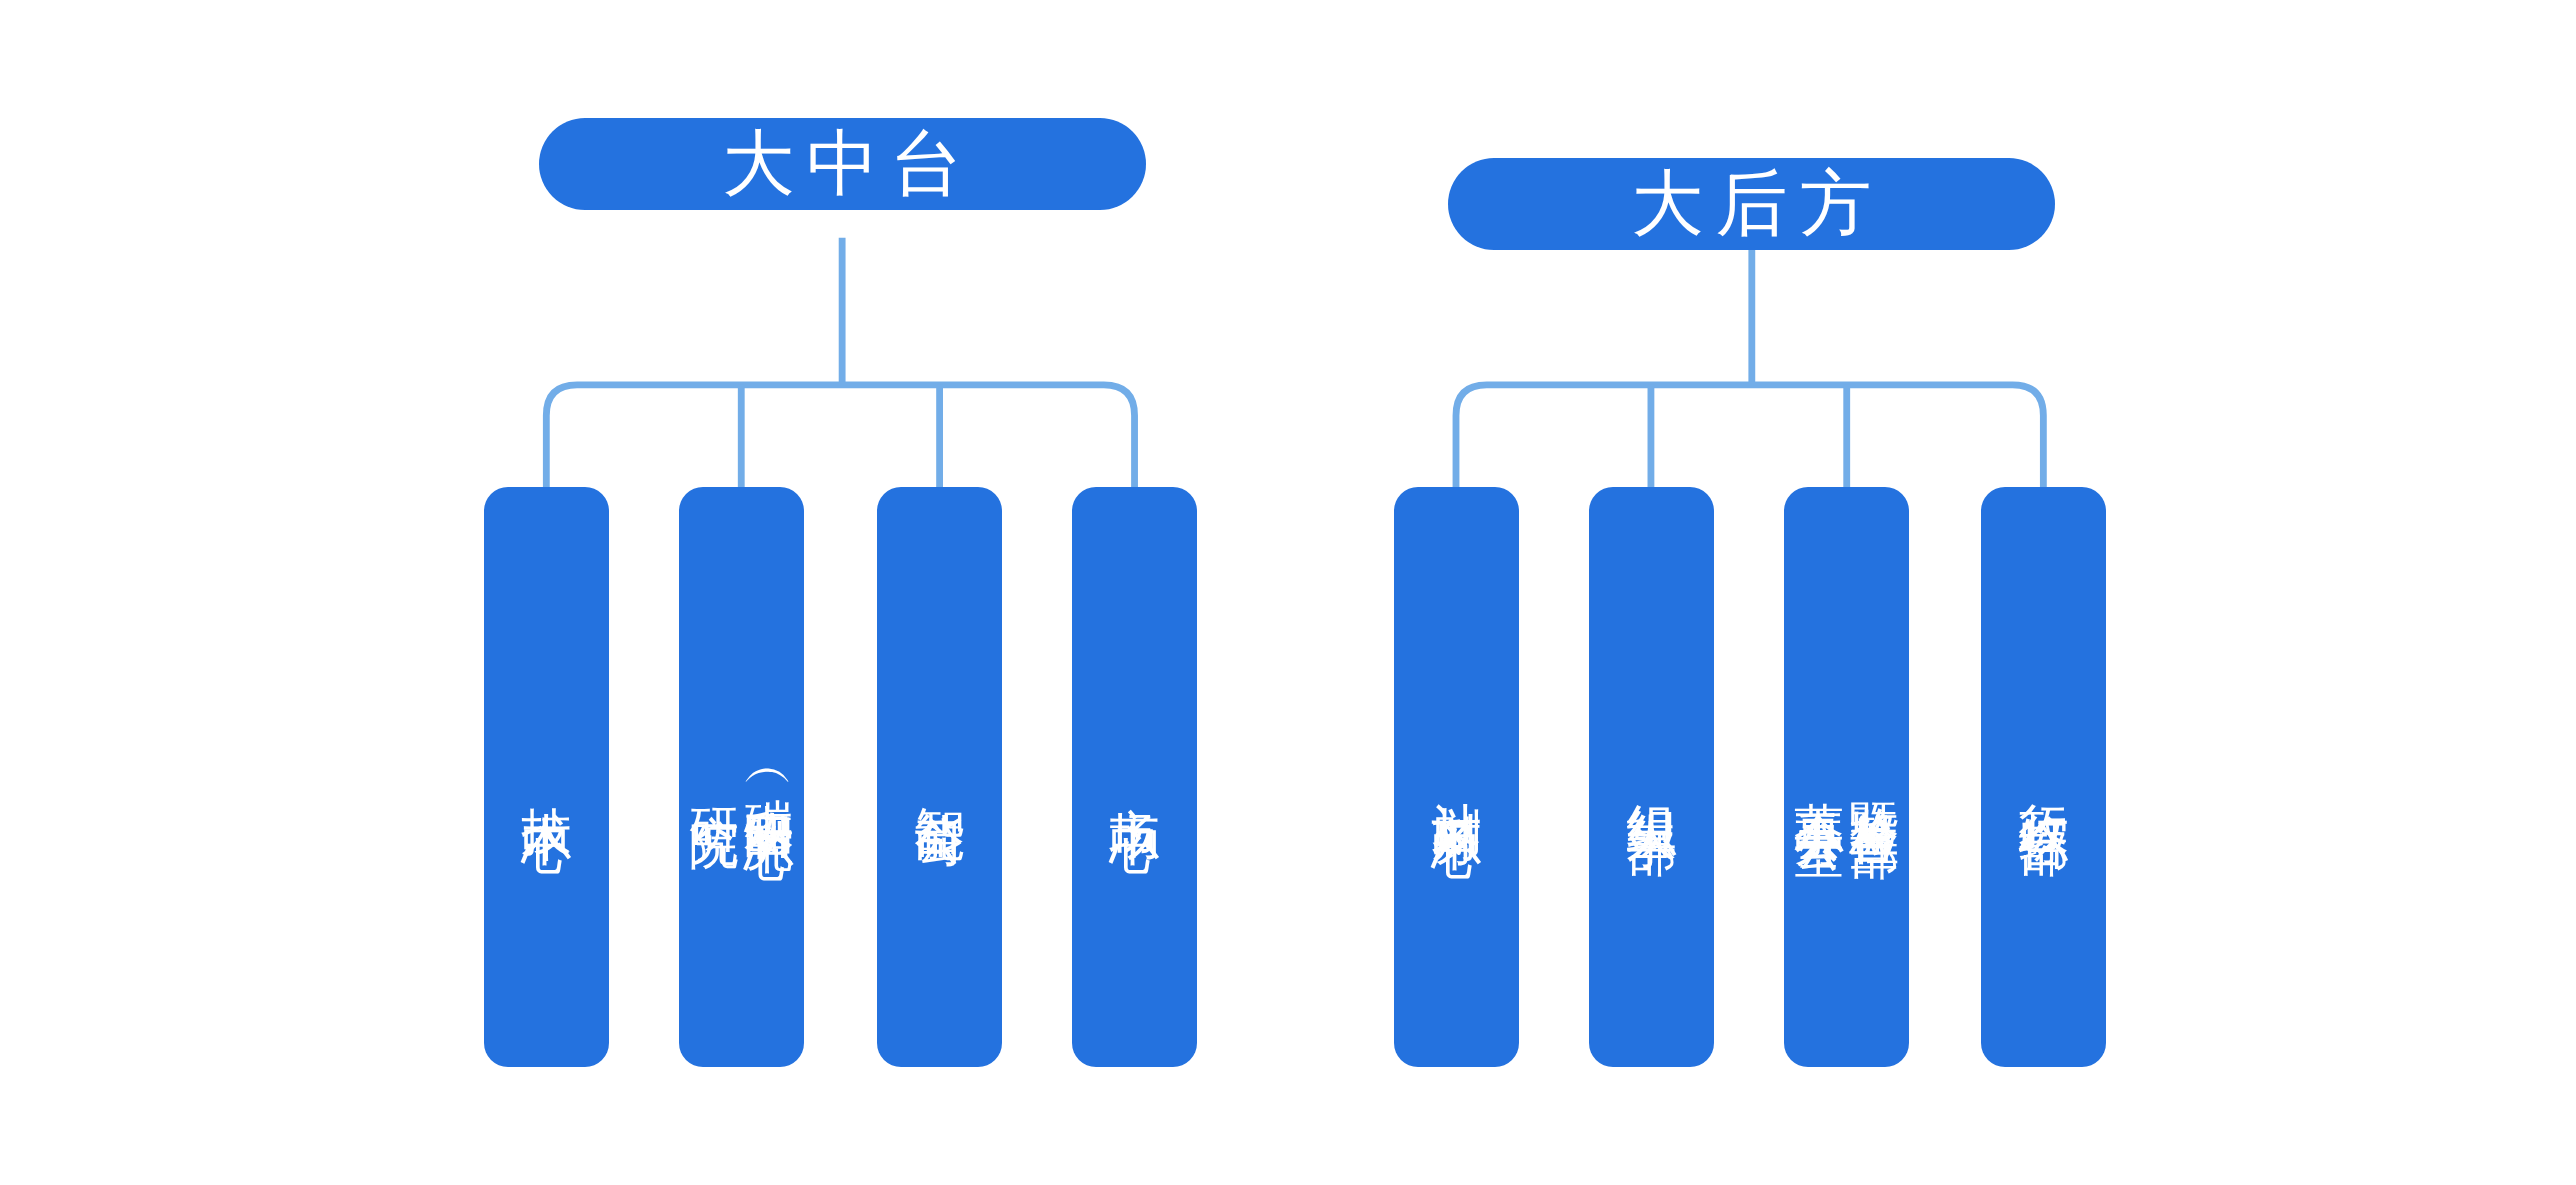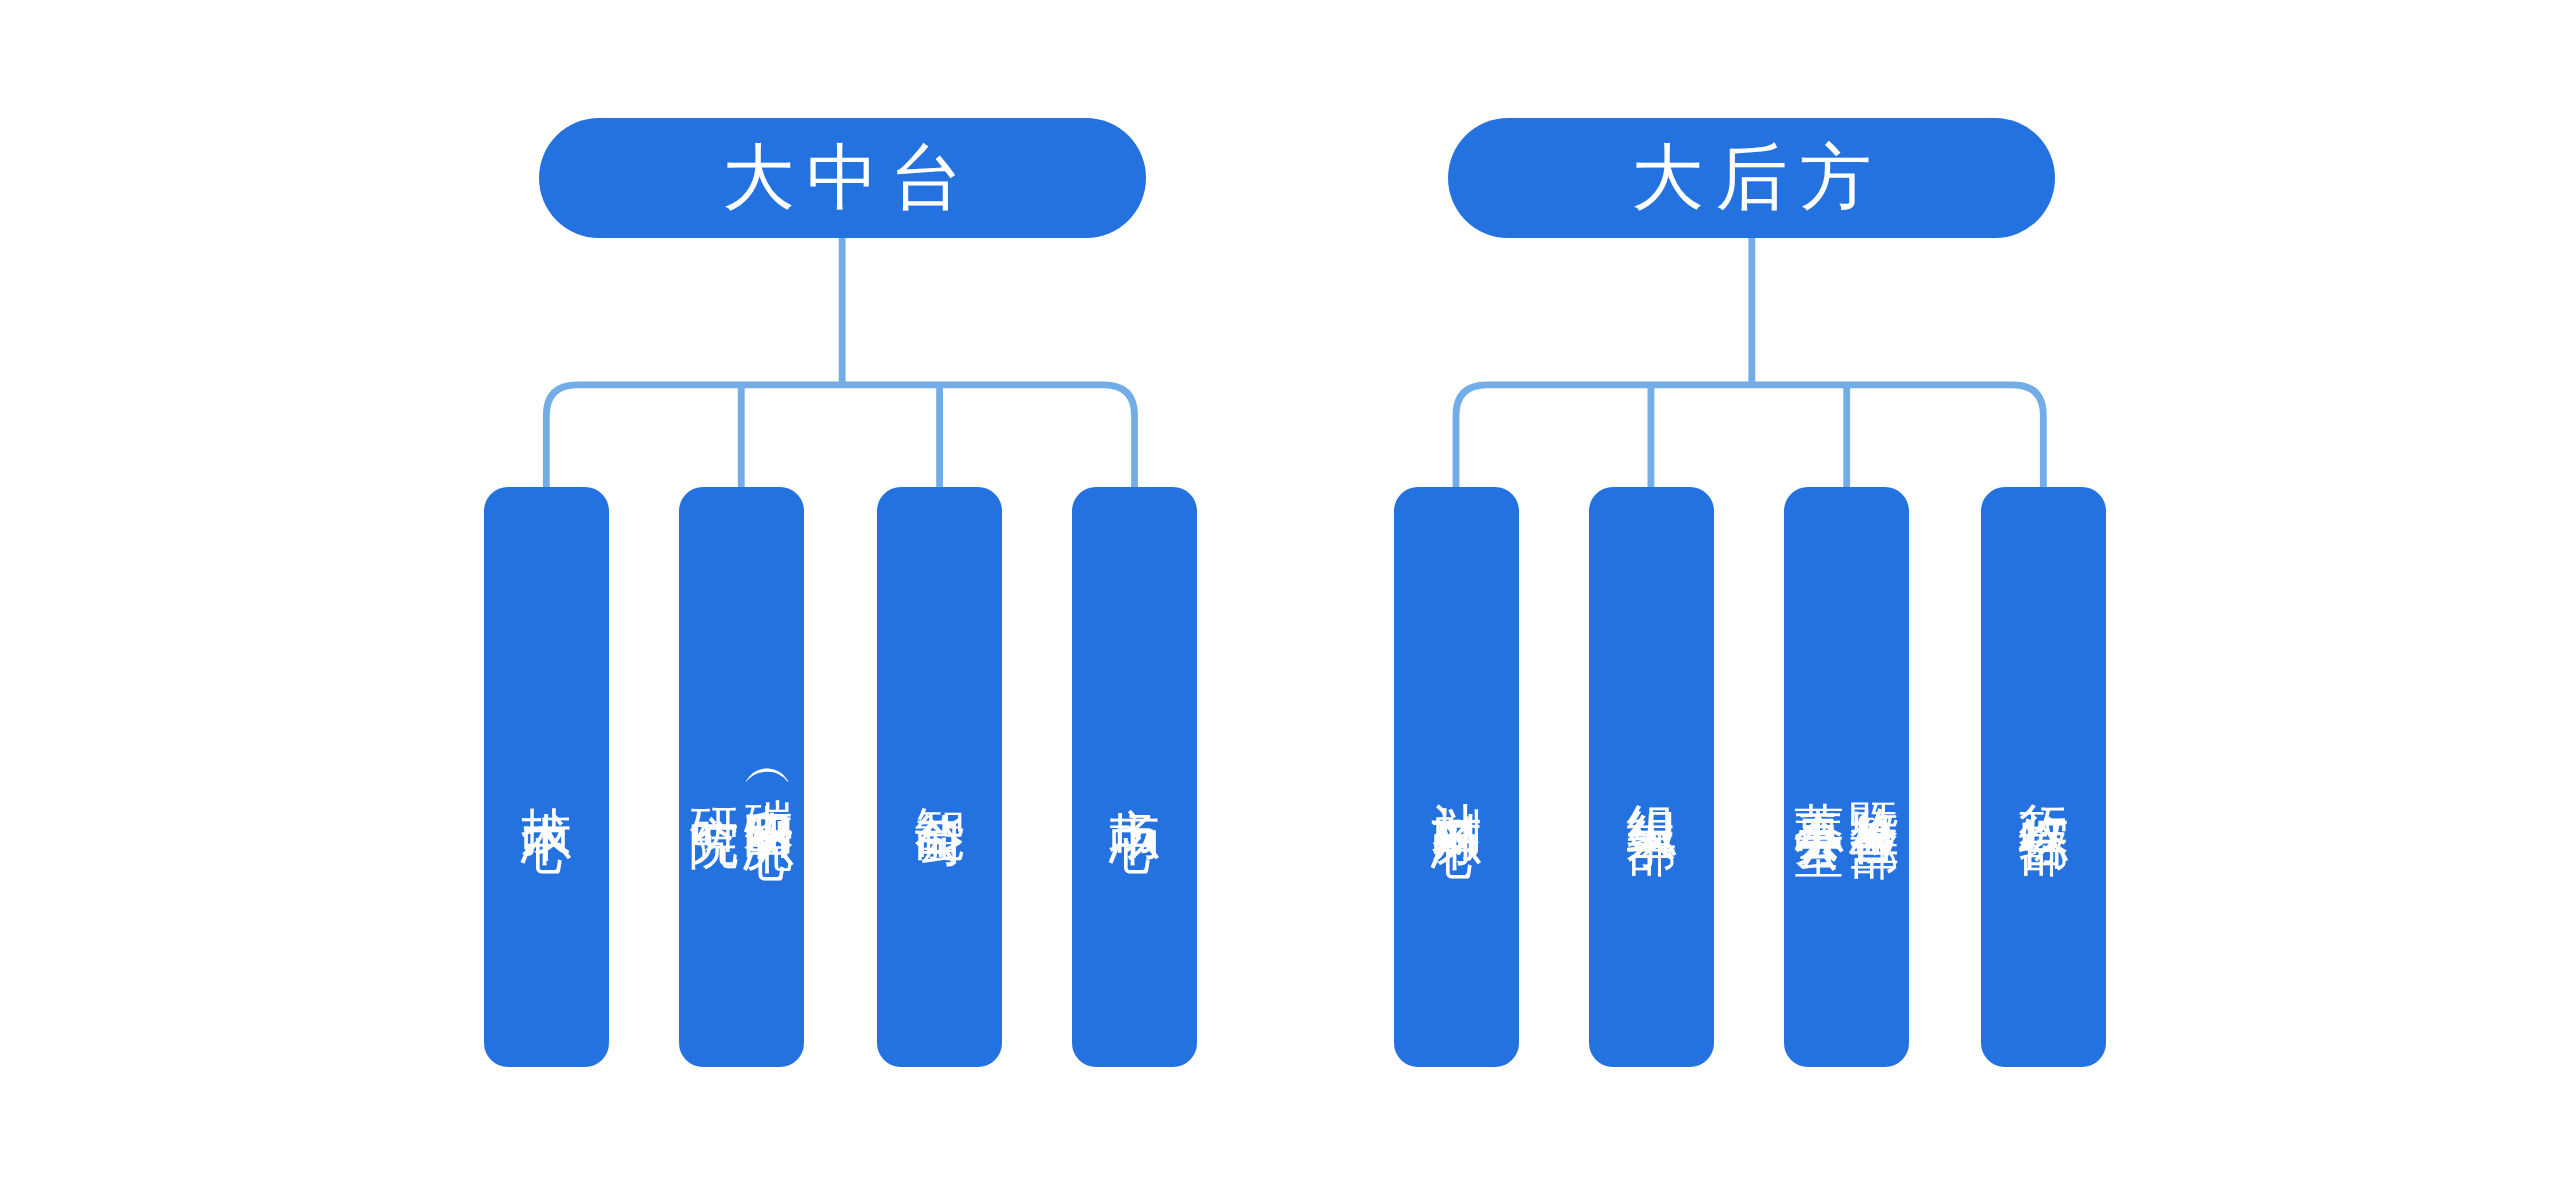--- a/index.html
+++ b/index.html
@@ -33,21 +33,21 @@
     position: absolute;
     background: var(--node-fill);
     color: var(--node-text);
     display: flex;
     align-items: center;
     justify-content: center;
     font-weight: 500;
   }
   .parent-pill {
     width: 607px;
-    height: 120px;
+    height: 92px;
     top: 118px;
     border-radius: 60px;
   }
   .parent-pill .hlabel {
     font-size: 72px;
     letter-spacing: 12px;
     padding-left: 12px;
     white-space: nowrap;
   }
   .child-pill {
@@ -67,21 +67,21 @@
   }
   .vtext span { display: block; }
 
   
   .l-p  { left: 539px; }
   .l-c1 { left: 484px; }
   .l-c2 { left: 679px; }
   .l-c3 { left: 877px; }
   .l-c4 { left: 1072px; }
   
-  .r-p  { left: 1448px; }
+  .r-p  { left: 1448px; margin-top: 40px; }
   .r-c1 { left: 1394px; }
   .r-c2 { left: 1589px; }
   .r-c3 { left: 1784px; }
   .r-c4 { left: 1981px; }
 </style>
 </head>
 <body>
 
 <div class="canvas">
 

